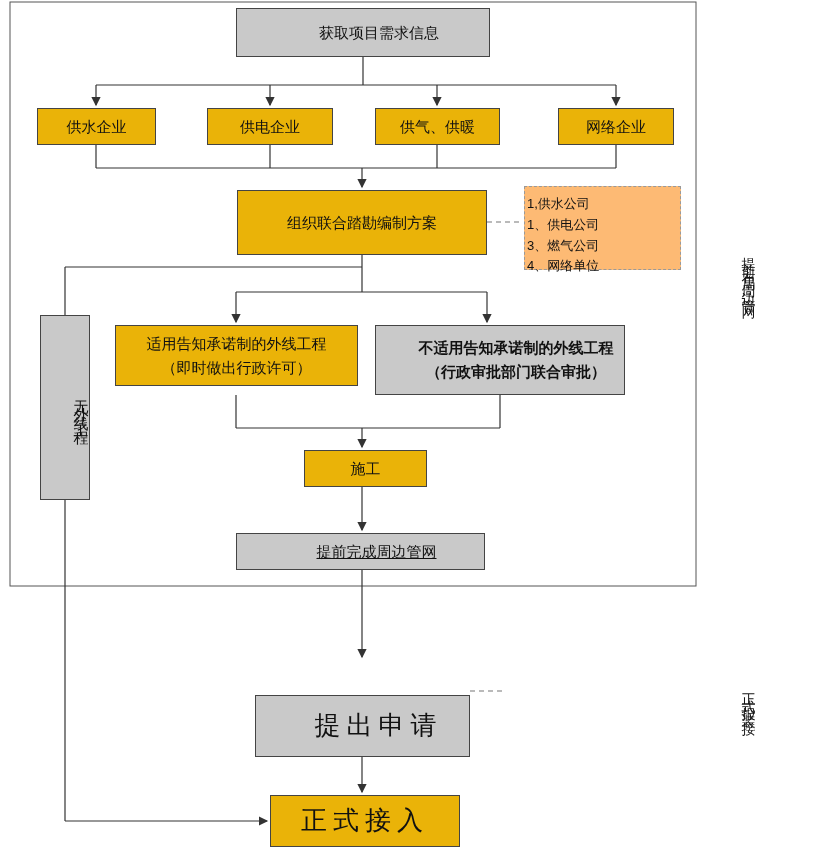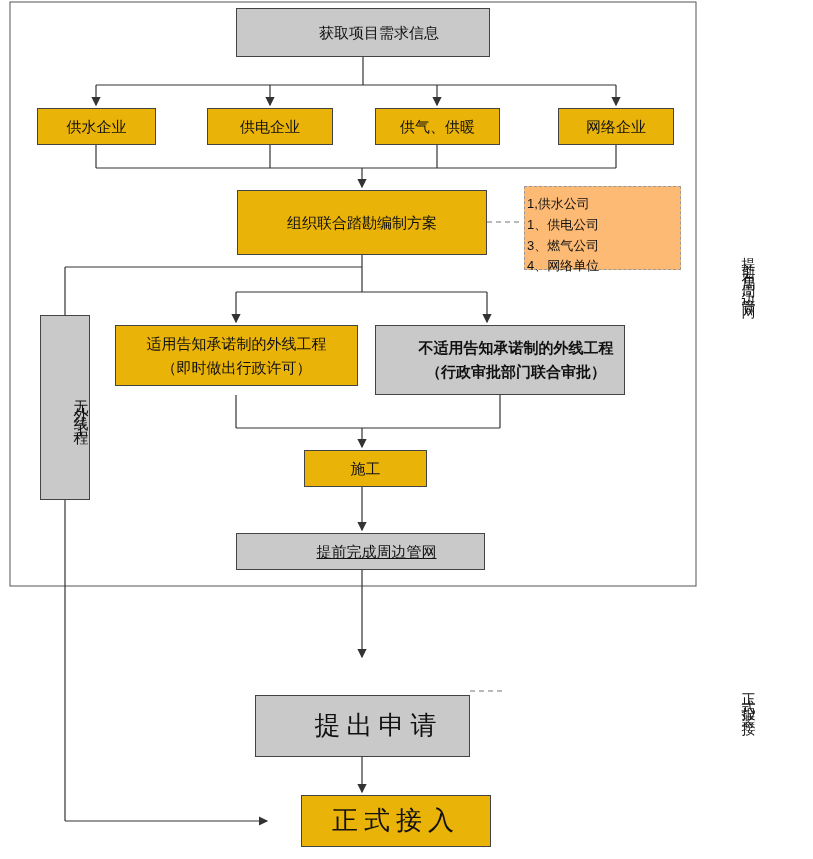--- a/index.html
+++ b/index.html
@@ -142,19 +142,19 @@
   <div class="node gray" style="left:375px; top:325px; width:250px; height:70px;font-weight:bold;">不适用告知承诺制的外线工程
 （行政审批部门联合审批）</div>
 
   <div class="node" style="left:304px; top:450px; width:123px; height:37px;">施工</div>
 
   <div class="node gray" style="left:236px; top:533px; width:249px; height:37px;text-decoration:underline;">提前完成周边管网</div>
 
   <div class="node gray big" style="left:255px; top:660px; width:215px; height:62px;margin-top:35px;">提出申请</div>
 
 
-  <div class="node big" style="left:270px; top:795px; width:190px; height:52px;margin-left:31px;">正式接入</div>
+  <div class="node big" style="left:270px; top:795px; width:190px; height:52px;">正式接入</div>
 
   <div class="side-label" style="left:740px; top:246px;">提前布局周边管网</div>
 
   <div class="side-label" style="left:740px; top:682px;">正式报装接</div>
 
 </div>
 
 </body></html>

